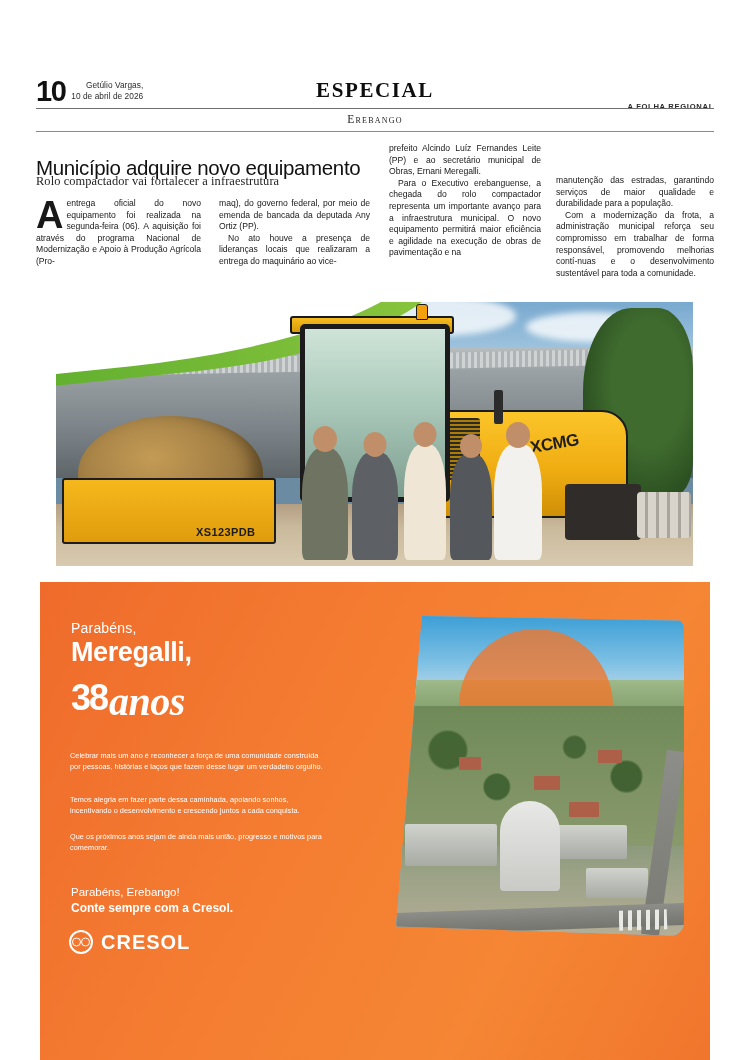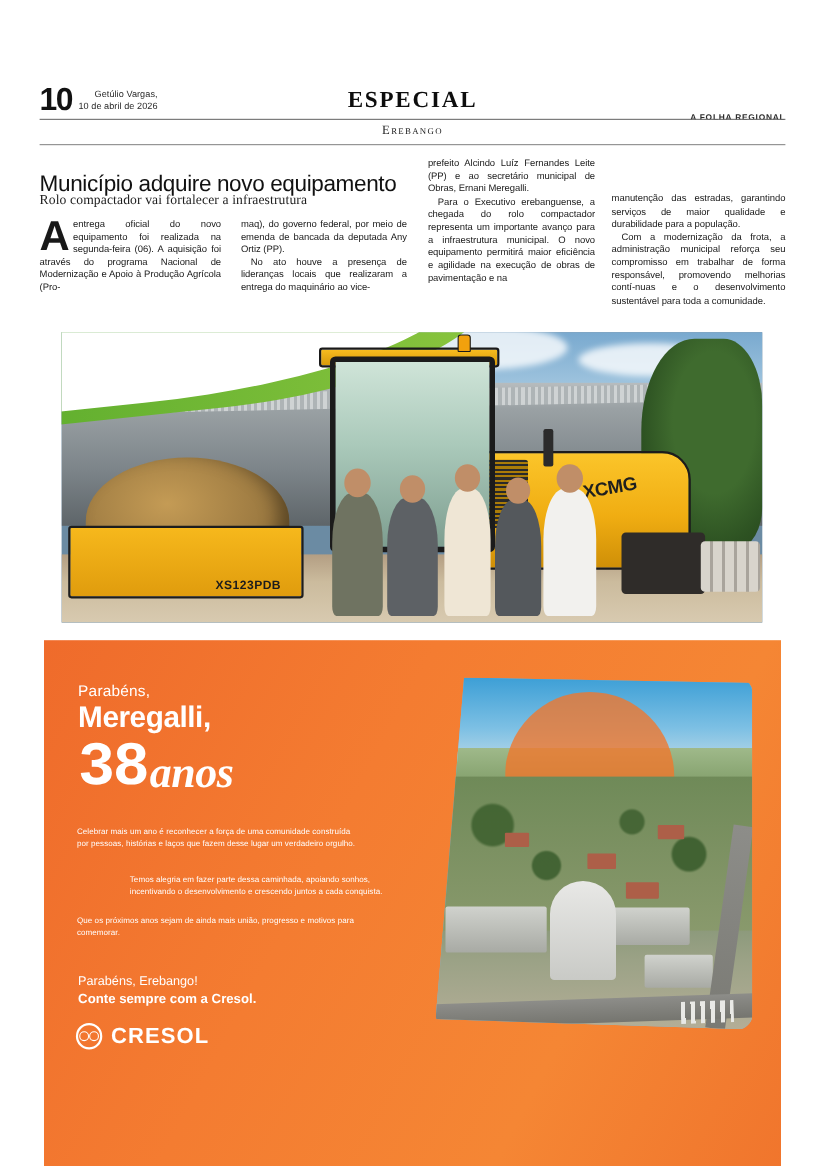--- a/index.html
+++ b/index.html
@@ -337,26 +337,25 @@
     color: #ffffff;
     letter-spacing: -0.4px;
   }
   .ad-years {
     position: absolute;
     left: 31px; top: 90px;
     display: flex;
     align-items: flex-end;
   }
   .ad-years-num {
-    font-size: 56px;
+    font-size: 36px;
     font-weight: bold;
     color: #ffffff;
     line-height: 52px;
     letter-spacing: -2px;
-    font-family: Liberation Mono, monospace;
   }
   .ad-years-word {
     font-family: "Liberation Serif", serif;
     font-style: italic;
     font-size: 40px;
     font-weight: bold;
     color: #ffffff;
     line-height: 40px;
     letter-spacing: -0.5px;
     padding-left: 2px;
@@ -365,21 +364,21 @@
   .ad-body {
     position: absolute;
     left: 30px;
     width: 256px;
     color: #ffffff;
     font-size: 7.3px;
     line-height: 11px;
     letter-spacing: 0.05px;
   }
   #ad-p1 { top: 168px; }
-  #ad-p2 { top: 212px; margin-left: 48px; }
+  #ad-p2 { top: 212px; }
   #ad-p3 { top: 249px; }
 
   .ad-close1 {
     position: absolute;
     left: 31px; top: 304px;
     color: #ffffff;
     font-size: 11.5px;
   }
   .ad-close2 {
     position: absolute;

